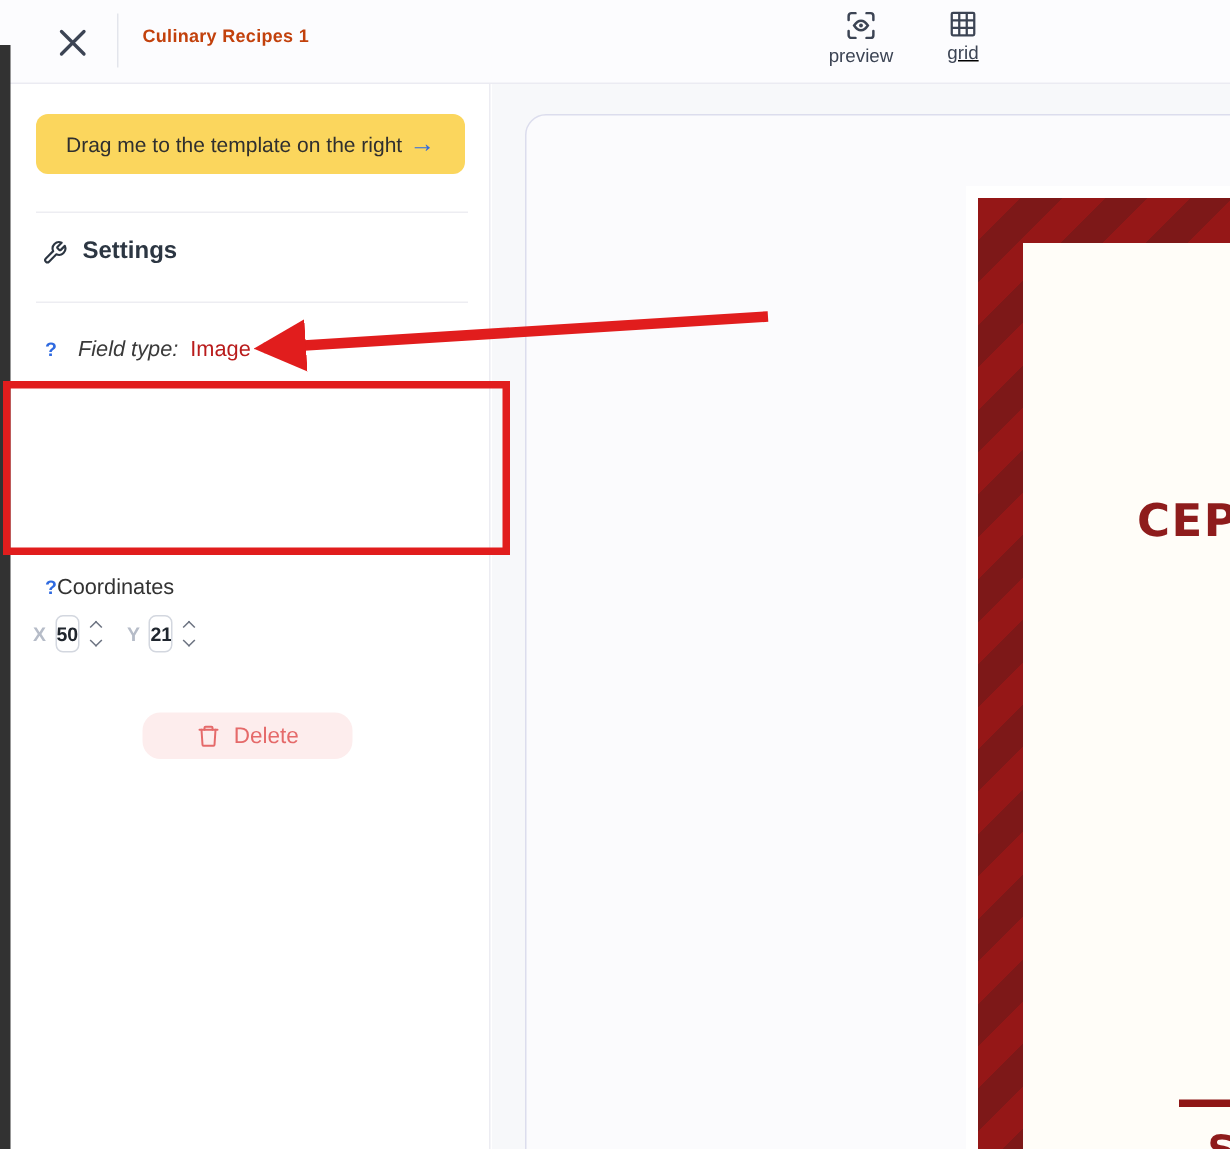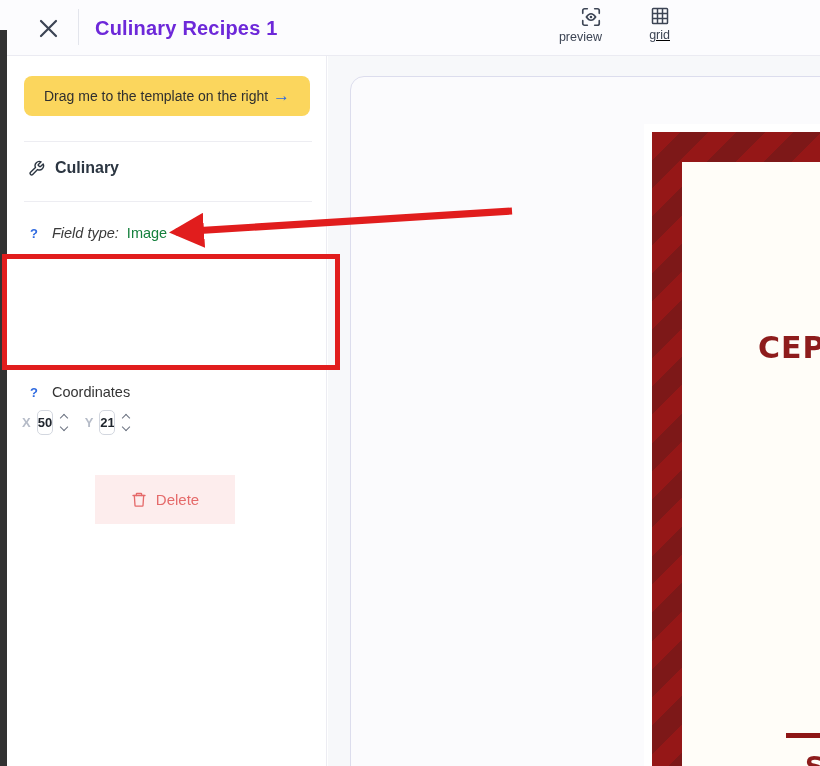--- a/index.html
+++ b/index.html
@@ -18,25 +18,25 @@
   .close-btn {
     position:absolute; left:34px; top:14px; width:28px; height:28px;
     display:flex; align-items:center; justify-content:center; cursor:pointer;
     background:none; border:none;
   }
   .header-vdivider {
     position:absolute; left:78px; top:9px; width:1px; height:36px; background:#e3e5ec;
   }
   .header-title {
     position:absolute; left:95px; top:17px;
-    font-size:20px; font-weight:bold; color:#6d28d9; letter-spacing:.2px;
+    font-size:12px; font-weight:bold; color:#c2410c; letter-spacing:.2px;
   }
   .header-tool {
     position:absolute; top:6px; width:56px; display:flex; flex-direction:column;
-    align-items:flex-end; gap:2px; cursor:pointer; background:none; border:none;
+    align-items:center; gap:2px; cursor:pointer; background:none; border:none;
   }
   .header-tool .tool-label { font-size:12.5px; color:#3c4454; }
   .tool-preview { left:546px; }
   .tool-grid { left:614px;text-decoration:underline; }
 
   
   .edge-strip {
     position:absolute; left:0; top:30px; width:7px; height:736px; background:#323232; z-index:6;
   }
 
@@ -62,58 +62,58 @@
     position:absolute; left:21px; top:103px; display:flex; align-items:center; gap:10px;
   }
   .settings-title { font-size:16px; font-weight:bold; color:#2c3642; }
 
   .fieldtype-row {
     position:absolute; left:23px; top:169px; display:flex; align-items:baseline; gap:8px;
     font-size:14.5px;
   }
   .help-q { color:#2f6ae0; font-weight:bold; font-size:13px; cursor:pointer; }
   .fieldtype-label { color:#3a3a3a; margin-left:6px;font-style:italic; }
-  .fieldtype-value { color:#15803d; cursor:pointer; text-decoration:none; }
+  .fieldtype-value { color:#b91c1c; cursor:pointer; text-decoration:none; }
 
   .dropzone {
     position:absolute; left:16px; top:206px; width:282px; height:93px;
     border:2px dashed #4f74d8; border-radius:10px; cursor:pointer; background:#fff;
     display:flex; align-items:center; justify-content:center;
   }
   .dropzone-text {
     width:258px; text-align:center; color:#3566df; font-size:14.5px; line-height:23px;
   }
 
   .coords-row {
     position:absolute; left:23px; top:328px; display:flex; align-items:baseline;
     font-size:14.5px;
   }
-  .coords-label { color:#333333; margin-left:14px; }
+  .coords-label { color:#333333; }
 
   .coords-inputs {
     position:absolute; left:15px; top:354px; display:flex; align-items:center;
   }
   .axis-label { color:#b6bcc8; font-size:13px; font-weight:bold; margin:0 6px 0 0; }
   .num-input {
     width:16px; height:25px; border:1px solid #d3d7df; border-radius:5px;
     text-align:center; font-size:13px; font-weight:bold; color:#20262e;
     font-family:inherit; background:#fff;
   }
   .stepper { display:flex; flex-direction:column; gap:5px; margin:0 14px 0 6px; }
   .step-btn { background:none; border:none; width:12px; height:7px; position:relative; cursor:pointer; }
   .chev {
     position:absolute; left:2px; top:1px; width:6px; height:6px;
     border-right:1.6px solid #6b7280; border-bottom:1.6px solid #6b7280;
   }
   .chev-up { transform:rotate(-135deg); top:2px; }
   .chev-down { transform:rotate(45deg); top:-1px; }
 
   .delete-btn {
-    position:absolute; left:88px; top:419px; width:140px; height:49px;
-    background:#fdeded; border:none; border-radius:0; cursor:pointer;
+    position:absolute; left:88px; top:419px; width:140px; height:31px;
+    background:#fdeded; border:none; border-radius:12px; cursor:pointer;
     display:flex; align-items:center; justify-content:center; gap:9px;
     font-family:inherit;
   }
   .delete-label { color:#e56a6a; font-size:15px; }
 
   
   .main-area {
     position:absolute; left:328px; top:56px; width:492px; height:710px;
     background:#f7f8fa;
   }
@@ -200,21 +200,21 @@
     <span class="drag-label">Drag me to the template on the right</span>
     <span class="drag-arrow">→</span>
   </button>
 
   <div class="sb-divider divider-1"></div>
 
   <div class="settings-row">
     <svg class="icon-svg" width="17" height="17" viewBox="0 0 24 24" fill="none" stroke="#2c3642" stroke-width="2" stroke-linecap="round" stroke-linejoin="round">
       <path d="M14.7 6.3a1 1 0 0 0 0 1.4l1.6 1.6a1 1 0 0 0 1.4 0l3.77-3.77a6 6 0 0 1-7.94 7.94l-6.91 6.91a2.12 2.12 0 0 1-3-3l6.91-6.91a6 6 0 0 1 7.94-7.94l-3.76 3.76z"></path>
     </svg>
-    <span class="settings-title">Culinary</span>
+    <span class="settings-title">Settings</span>
   </div>
 
   <div class="sb-divider divider-2"></div>
 
   <div class="fieldtype-row">
     <span class="help-q">?</span>
     <span class="fieldtype-label">Field type:</span>
     <a class="fieldtype-value">Image</a>
   </div>
 

